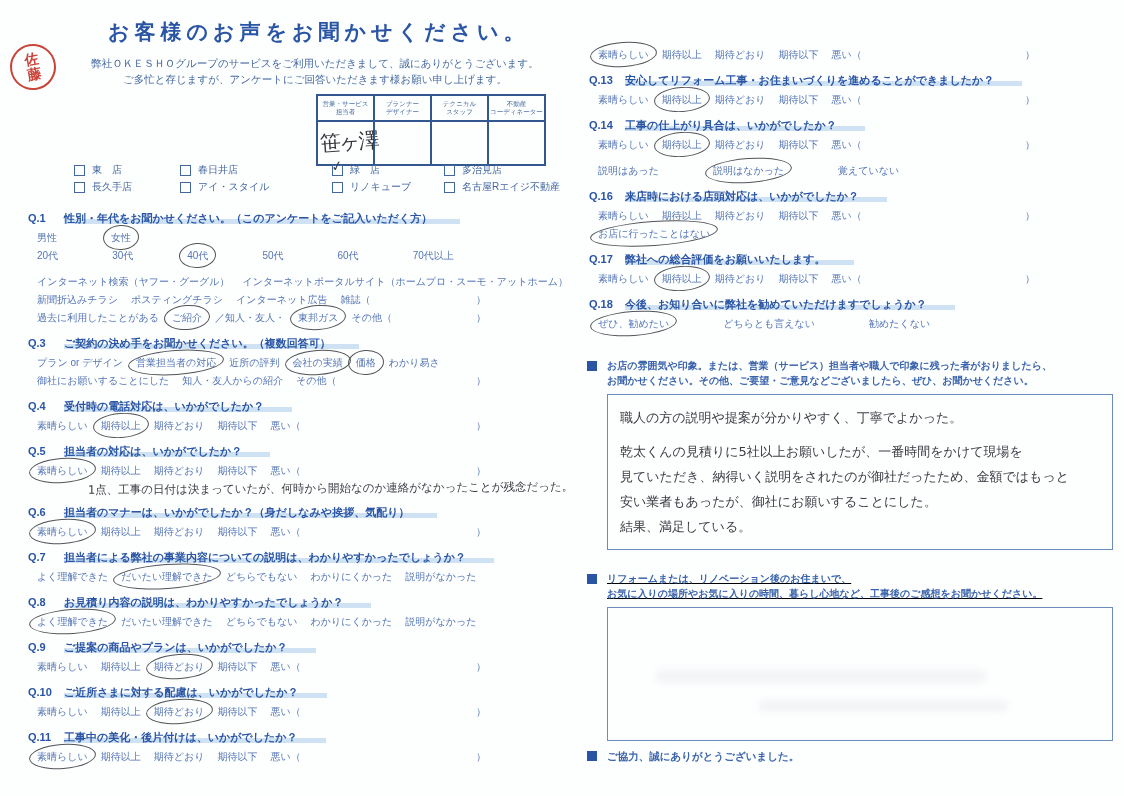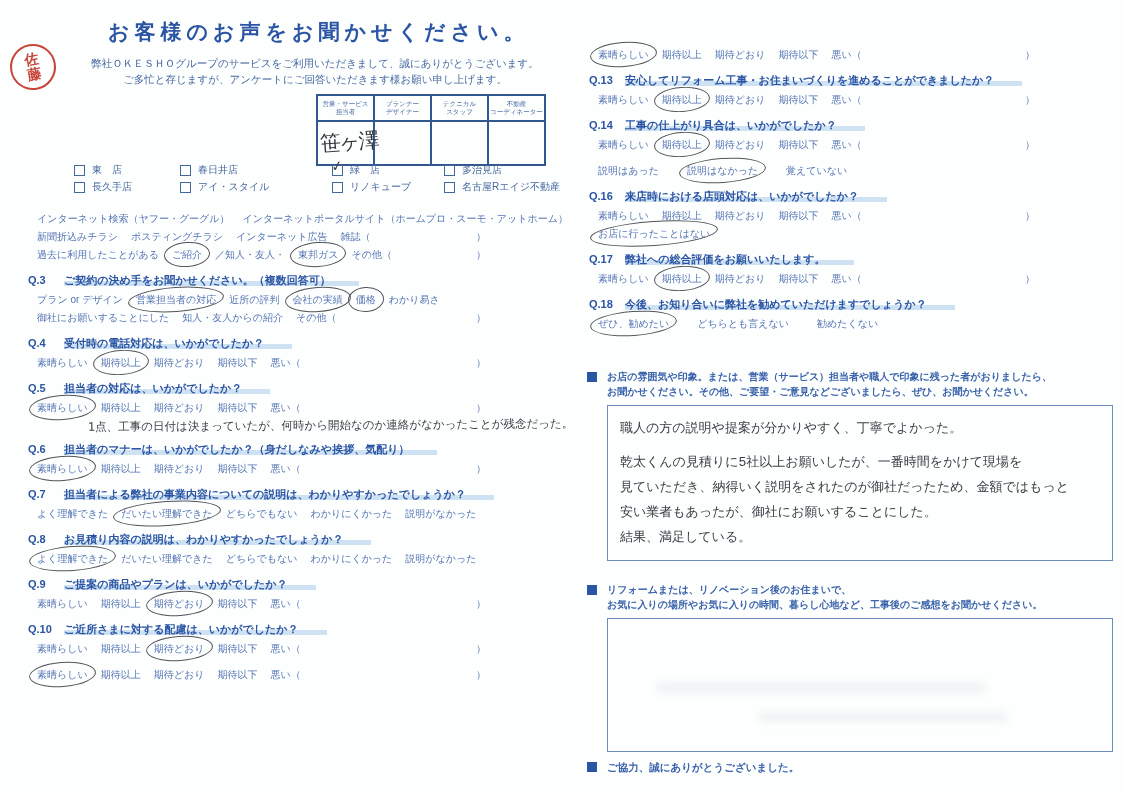--- a/index.html
+++ b/index.html
@@ -33,37 +33,37 @@
                      transform:rotate(-12deg);font-family:"DejaVu Sans",sans-serif;}
 
   
   .questions{margin-top:14px;}
   .question{margin-bottom:8px;}
   .q-header{font-size:11px;font-weight:bold;color:#2a55a4;line-height:17px;margin-bottom:2px;padding-left:4px;white-space:nowrap;}
   .q-num{display:inline-block;min-width:36px;}
   .q-text{background:linear-gradient(180deg,transparent 62%,#cfe2f3 62%);padding-right:28px;}
   .q-row{display:flex;align-items:center;column-gap:13px;font-size:10px;color:#5575b5;
          line-height:18px;height:18px;padding-left:13px;white-space:nowrap;}
-  .q-row.wide{column-gap:28px;}
+  .q-row.wide{column-gap:54px;}
   .opt{position:relative;}
   .opt.circled::after{content:"";position:absolute;left:-8px;right:-8px;top:-4px;bottom:-3px;
                       border:1.6px solid #53545a;border-radius:50%;transform:rotate(-4deg);pointer-events:none;}
   .opt.close{margin-left:auto;margin-right:78px;}
   .q-note{font-family:"DejaVu Sans",sans-serif;font-size:11.5px;color:#3b3c44;margin:1px 0 2px 64px;
           transform:rotate(-0.4deg);white-space:nowrap;}
 
   
-  .comment{margin-top:37px;}
+  .comment{margin-top:26px;}
   .comment-prompt{display:flex;font-size:10px;font-weight:bold;color:#3a63ab;line-height:14.5px;margin-bottom:6px;}
   .bullet{width:10px;height:10px;background:#2a55a4;margin:2px 10px 0 2px;flex:none;}
   .comment-box{border:1.3px solid #6d8cbe;margin-left:22px;padding:10px 12px;position:relative;
                font-family:"DejaVu Sans",sans-serif;font-size:13px;color:#3b3c44;background:#fdfefe;}
   .box-1{min-height:128px;}
   .box-2{min-height:112px;}
-  .hw-line{line-height:25px;white-space:nowrap;font-family:Liberation Mono, monospace;}
+  .hw-line{line-height:25px;white-space:nowrap;}
   .hw-line:nth-child(2){margin-top:9px;}
   .ghost{position:absolute;background:rgba(135,145,165,0.09);filter:blur(3px);border-radius:6px;}
   .g1{left:48px;top:62px;width:330px;height:13px;}
   .g2{left:150px;top:92px;width:250px;height:12px;}
   .closing{display:flex;align-items:flex-start;margin-top:8px;font-size:10.5px;font-weight:bold;color:#3a63ab;line-height:14px;}
 </style>
 </head>
 <body>
 
 <div class="page">
@@ -127,20 +127,35 @@
           <span class="store-label">リノキューブ</span>
         </div>
         <div class="store-item">
           <span class="cb"></span>
           <span class="store-label">名古屋Rエイジ不動産</span>
         </div>
       </div>
 
     <div class="questions">
         <div class="question">
+          <div class="q-header"><span class="q-num">Q.1</span><span class="q-text">性別・年代をお聞かせください。（このアンケートをご記入いただく方）</span></div>
+          <div class="q-row wide">
+            <span class="opt">男性</span>
+            <span class="opt circled">女性</span>
+          </div>
+          <div class="q-row wide">
+            <span class="opt">20代</span>
+            <span class="opt">30代</span>
+            <span class="opt circled">40代</span>
+            <span class="opt">50代</span>
+            <span class="opt">60代</span>
+            <span class="opt">70代以上</span>
+          </div>
+        </div>
+        <div class="question">
           <div class="q-row">
             <span class="opt">インターネット検索（ヤフー・グーグル）</span>
             <span class="opt">インターネットポータルサイト（ホームプロ・スーモ・アットホーム）</span>
           </div>
           <div class="q-row">
             <span class="opt">新聞折込みチラシ</span>
             <span class="opt">ポスティングチラシ</span>
             <span class="opt">インターネット広告</span>
             <span class="opt">雑誌（</span>
             <span class="opt close">）</span>
@@ -241,20 +256,21 @@
           <div class="q-row">
             <span class="opt">素晴らしい</span>
             <span class="opt">期待以上</span>
             <span class="opt circled">期待どおり</span>
             <span class="opt">期待以下</span>
             <span class="opt">悪い（</span>
             <span class="opt close">）</span>
           </div>
         </div>
         <div class="question">
+          <div class="q-header"><span class="q-num">Q.11</span><span class="q-text">工事中の美化・後片付けは、いかがでしたか？</span></div>
           <div class="q-row">
             <span class="opt circled">素晴らしい</span>
             <span class="opt">期待以上</span>
             <span class="opt">期待どおり</span>
             <span class="opt">期待以下</span>
             <span class="opt">悪い（</span>
             <span class="opt close">）</span>
           </div>
         </div>
       </div>
@@ -346,21 +362,21 @@
       </div>
       <div class="comment-box box-1">
           <div class="hw-line">職人の方の説明や提案が分かりやすく、丁寧でよかった。</div>
           <div class="hw-line">乾太くんの見積りに5社以上お願いしたが、一番時間をかけて現場を</div>
           <div class="hw-line">見ていただき、納得いく説明をされたのが御社だったため、金額ではもっと</div>
           <div class="hw-line">安い業者もあったが、御社にお願いすることにした。</div>
           <div class="hw-line">結果、満足している。</div>
         </div>
     </div>
 
-    <div class="comment" style="margin-top:22px;">
+    <div class="comment" style="margin-top:22px;text-decoration:underline;">
       <div class="comment-prompt">
         <span class="bullet"></span>
         <span>
           <div>リフォームまたは、リノベーション後のお住まいで、</div>
           <div>お気に入りの場所やお気に入りの時間、暮らし心地など、工事後のご感想をお聞かせください。</div>
         </span>
       </div>
       <div class="comment-box box-2">
         <div class="ghost g1"></div>
         <div class="ghost g2"></div>

